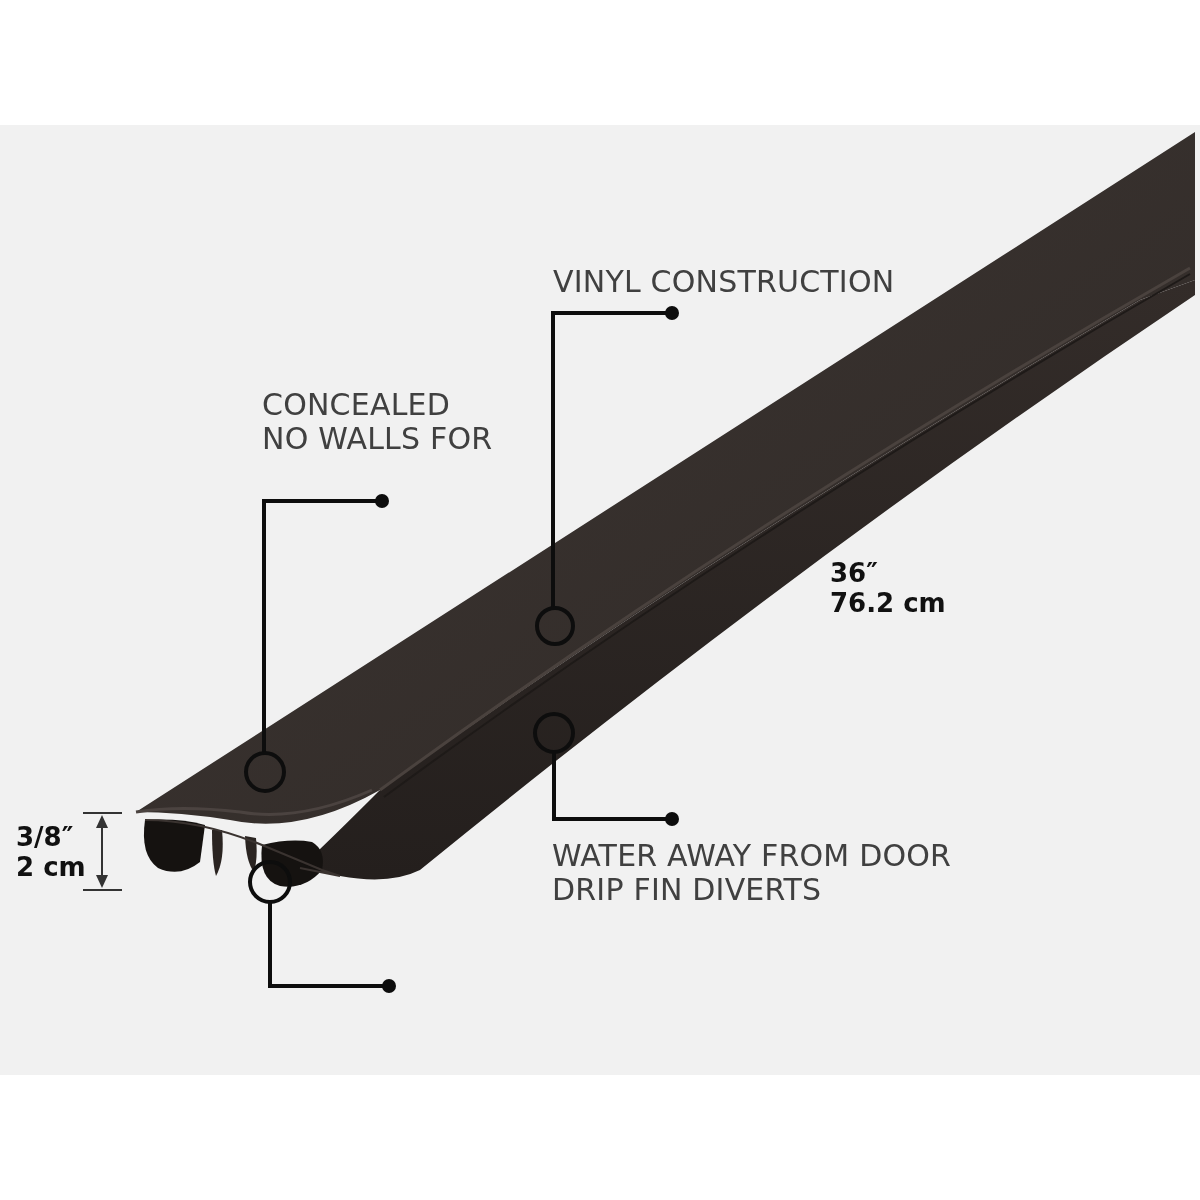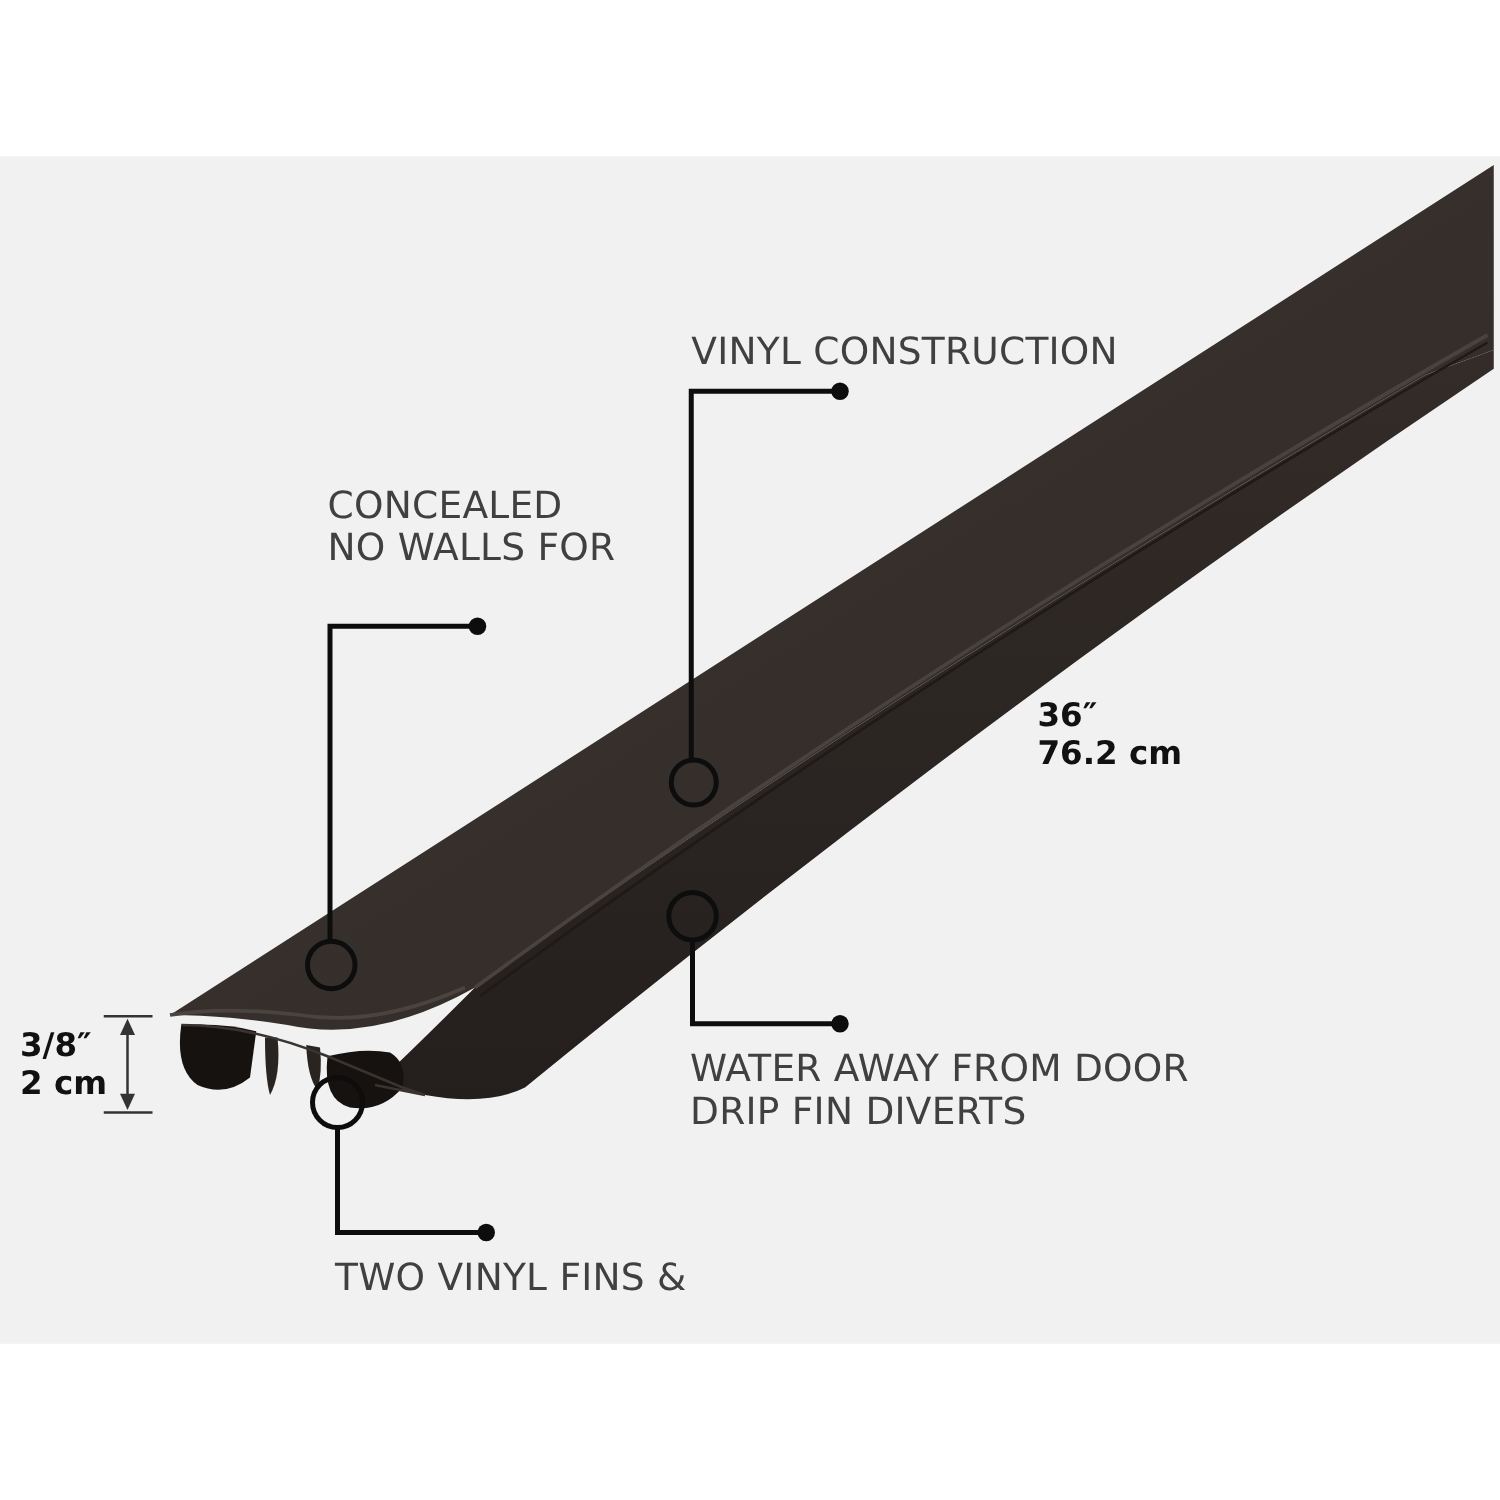--- a/index.html
+++ b/index.html
@@ -102,21 +102,20 @@
   <span>CONCEALED</span>
   <span>NO WALLS FOR</span>
 </div>
 
 <div class="label" style="left:552px; top:839px;">
   <span>WATER AWAY FROM DOOR</span>
   <span>DRIP FIN DIVERTS</span>
 </div>
 
 <div class="label" style="left:268px; top:1006px;">
-  <span>TWO VINYL FINS &amp;</span>
 </div>
 
 <div class="dim" style="left:830px; top:558px; ">
   <span>36″</span>
   <span>76.2 cm</span>
 </div>
 
 <div class="dim" style="left:4px; top:822px;margin-left:12px;">
   <span>3/8″</span>
   <span>2 cm</span>

